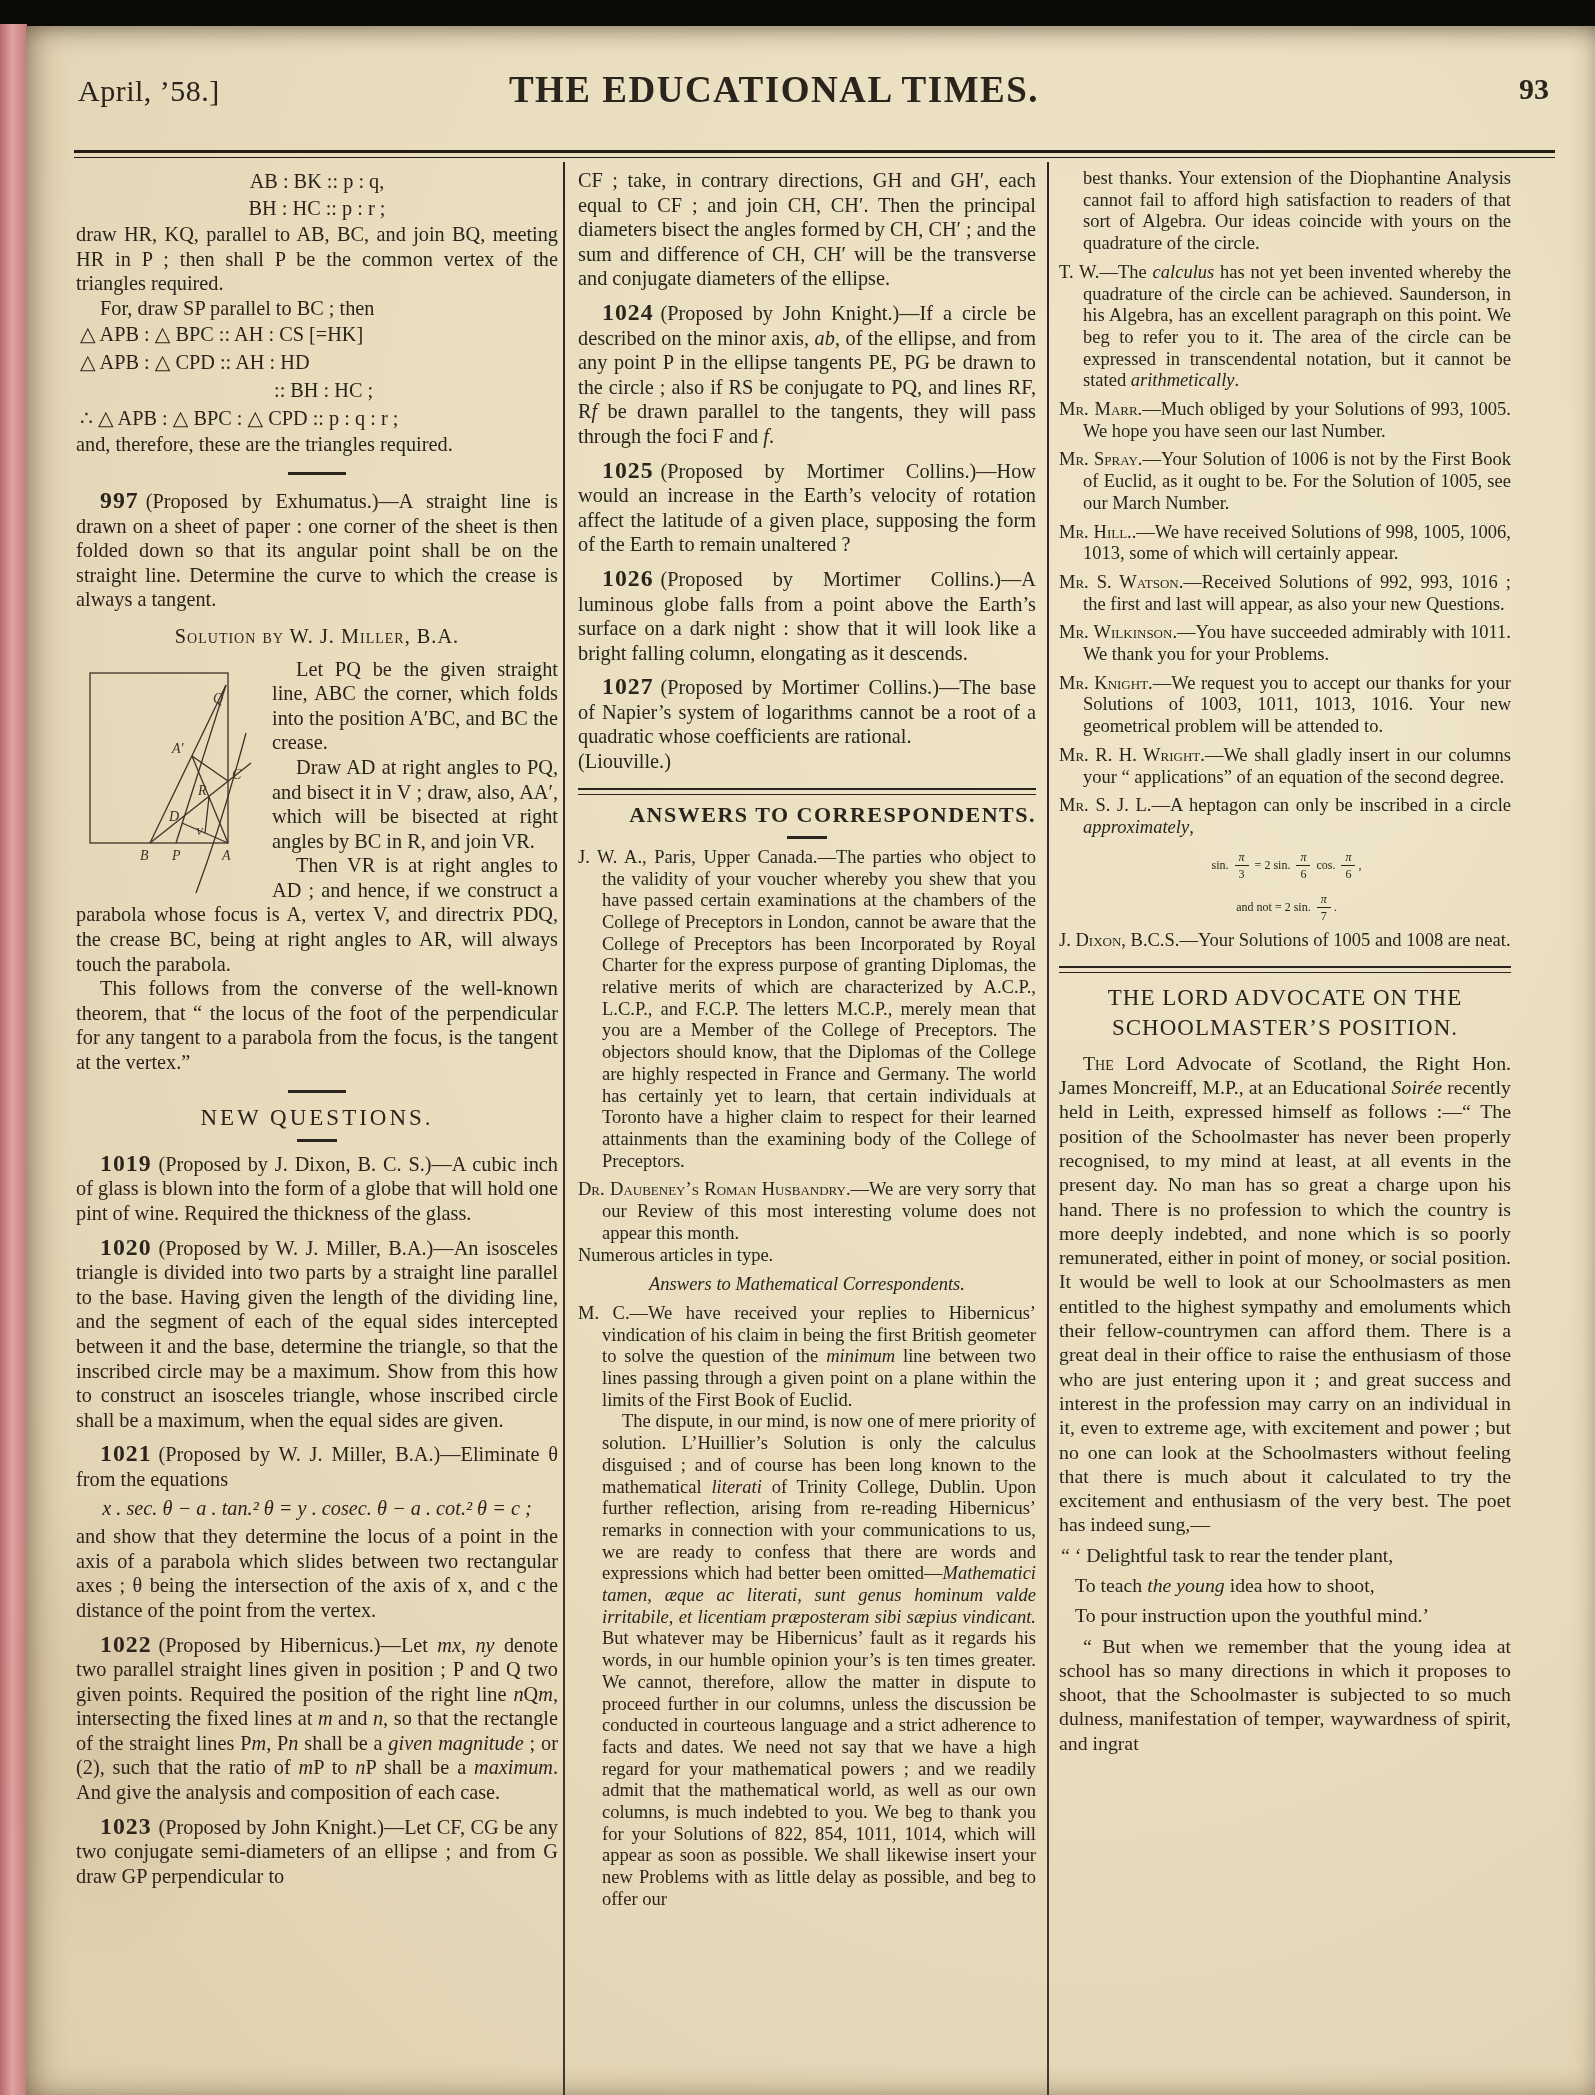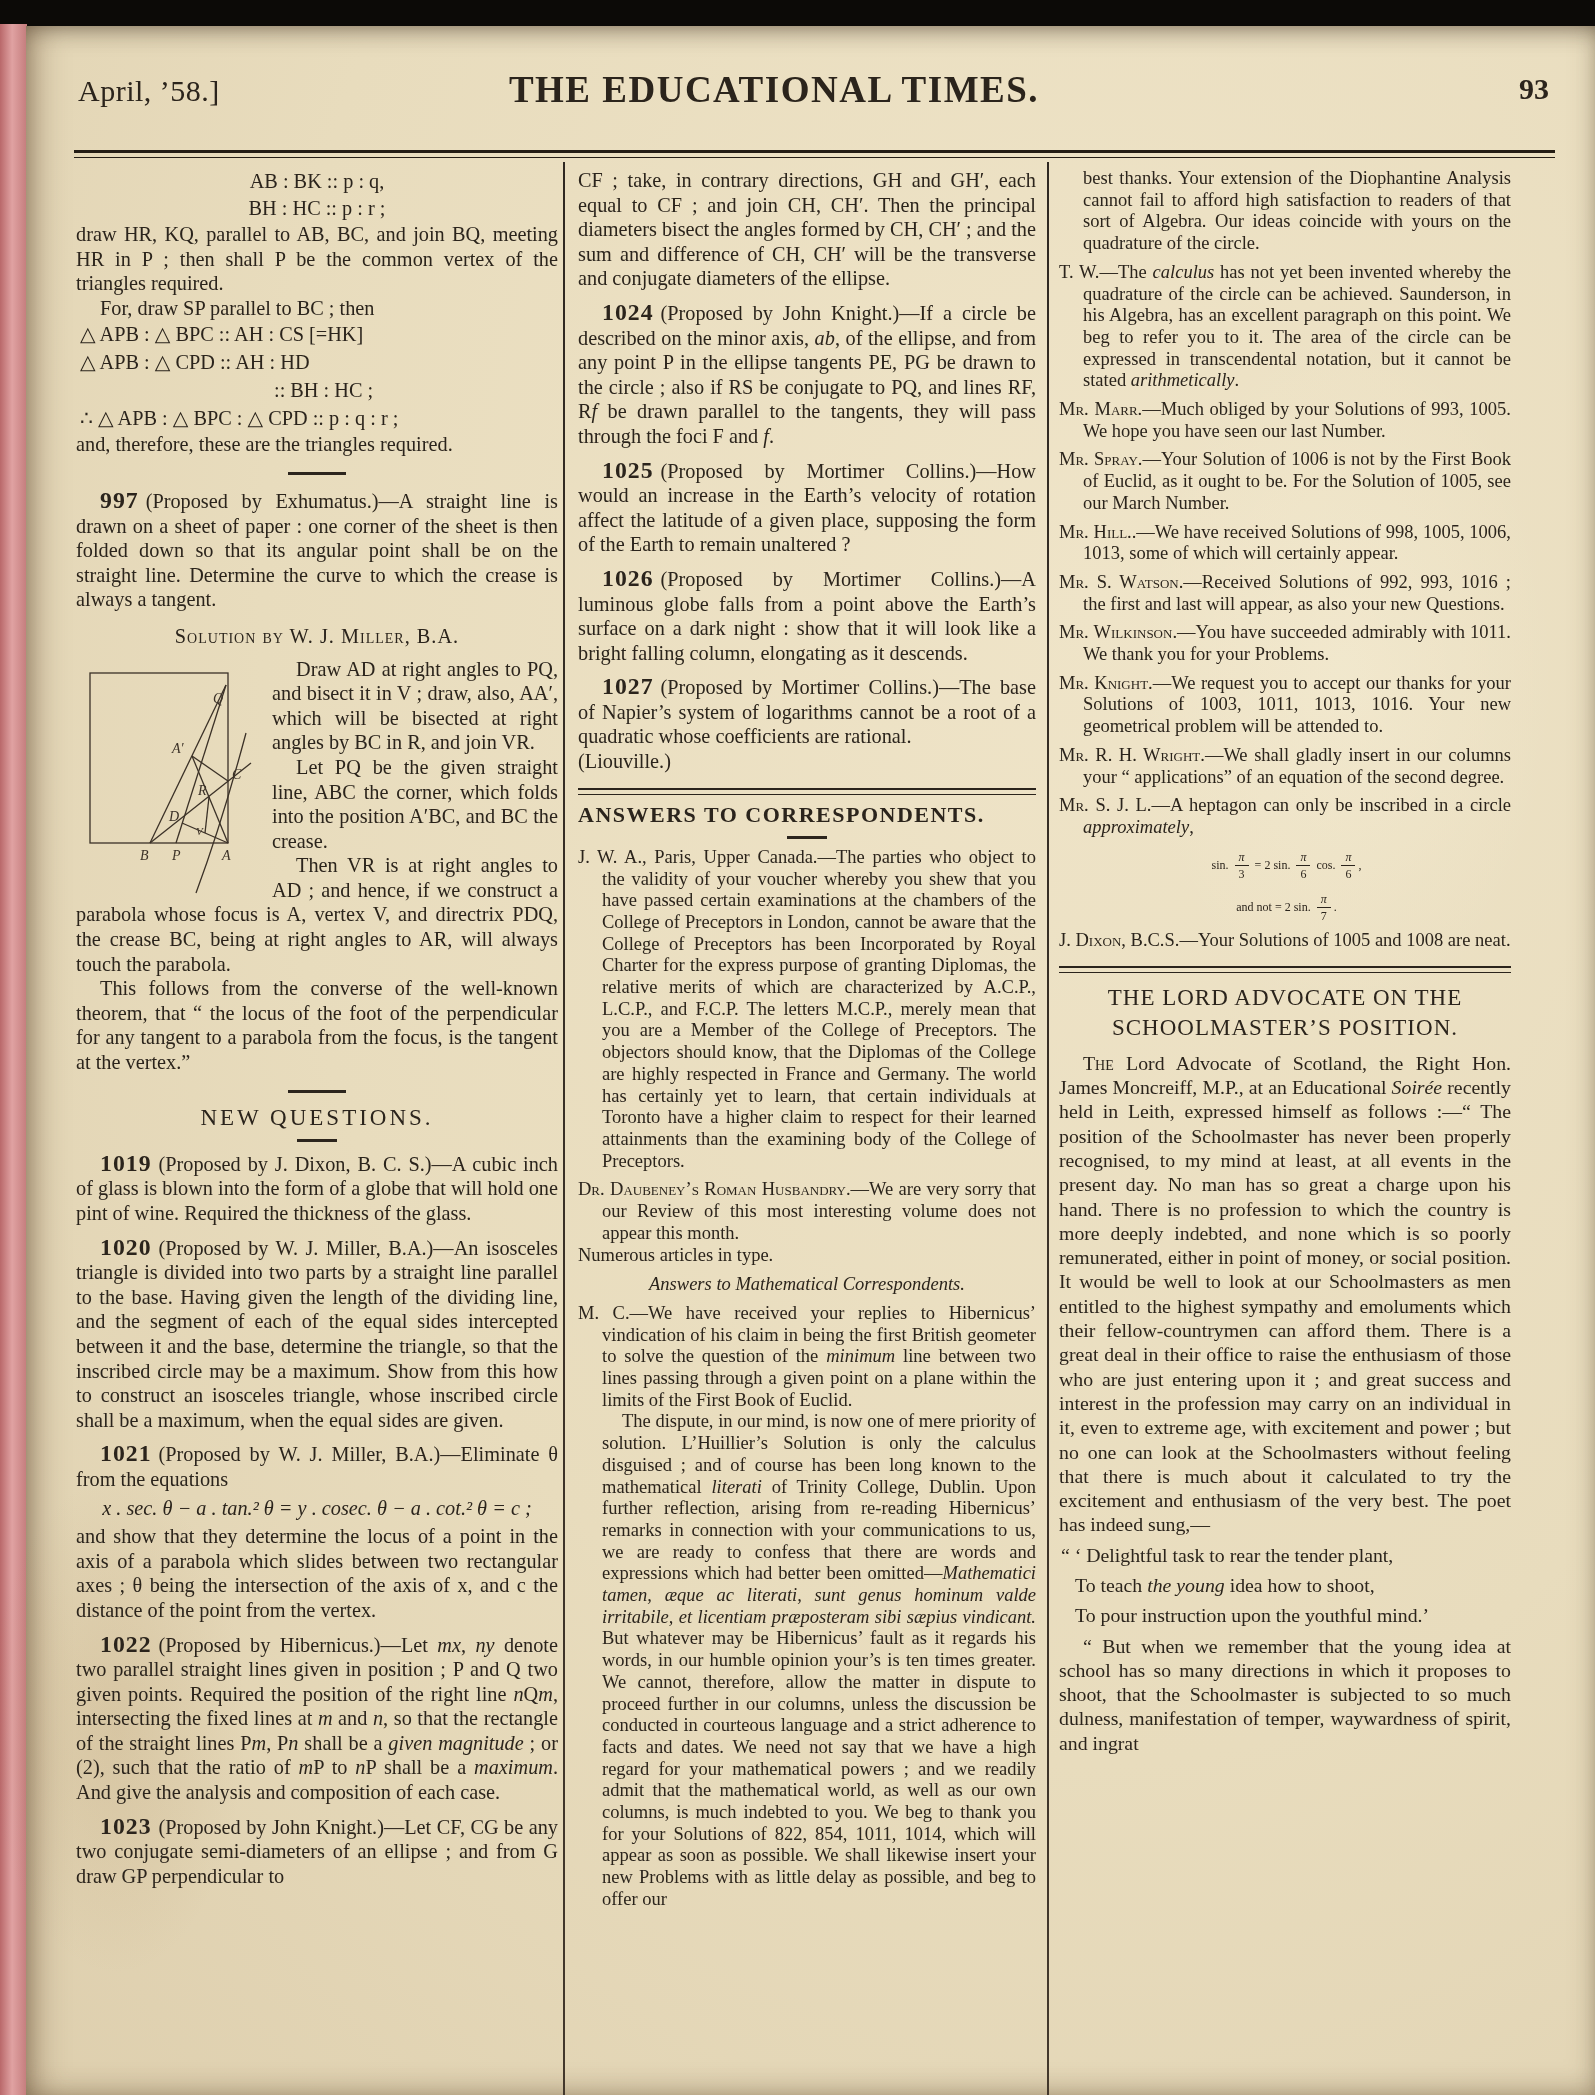--- a/index.html
+++ b/index.html
@@ -44,21 +44,21 @@
   .sep{width:58px;height:3px;background:#2c251d;margin:15px auto 13px;}
   .sep-sm{width:40px;height:2.6px;background:#2c251d;margin:9px auto 8px;}
   .dbl{border-top:2.4px solid #2b241c;border-bottom:1.3px solid #2b241c;height:4px;margin:14px 0 8px;}
 
   .q{margin-top:9px;}
   .qnum{font-weight:bold;font-size:1.17em;letter-spacing:1px;padding-right:7px;}
   .eq-c{text-align:center;text-indent:0;font-style:italic;margin:4px 0;}
 
   .solby{text-align:center;text-indent:0;font-variant:small-caps;letter-spacing:1px;margin:12px 0 8px;}
   .h-nq{text-align:center;text-indent:0;font-size:23px;letter-spacing:3px;margin-top:4px;}
-  .h-ans{text-align:left;text-indent:0;font-weight:bold;font-size:22px;letter-spacing:1.5px;margin-top:2px;}
+  .h-ans{text-align:right;text-indent:0;font-weight:bold;font-size:22px;letter-spacing:1.5px;margin-top:2px;}
   .h-mc{text-align:center;text-indent:0;font-style:italic;margin:8px 0 2px;}
 
   .sm{font-size:18.5px;line-height:21.7px;}
   .corr{padding-left:24px;text-indent:-24px;margin-top:7px;}
   .corr-cont{padding-left:24px;text-indent:0;}
   .mc-p2{text-indent:20px;}
 
   .figwrap{float:left;width:182px;margin:6px 14px 2px 0;}
   .figwrap svg{display:block;}
 
@@ -128,22 +128,22 @@
             <text x="156" y="116">C</text>
             <text x="122" y="132">R</text>
             <text x="93" y="158">D</text>
             <text x="120" y="172" font-size="11">V</text>
             <text x="64" y="197">B</text>
             <text x="96" y="197">P</text>
             <text x="146" y="197">A</text>
           </g>
         </svg>
       </div>
+      <p>Let PQ be the given straight line, ABC the corner, which folds into the position A′BC, and BC the crease.</p>
       <p>Draw AD at right angles to PQ, and bisect it in V ; draw, also, AA′, which will be bisected at right angles by BC in R, and join VR.</p>
-      <p>Let PQ be the given straight line, ABC the corner, which folds into the position A′BC, and BC the crease.</p>
       <p>Then VR is at right angles to AD ;  and hence, if we construct a parabola whose focus is A, vertex V, and directrix PDQ, the crease BC, being at right angles to AR, will always touch the parabola.</p>
       <p>This follows from the converse of the well-known theorem, that “ the locus of the foot of the perpendicular for any tangent to a parabola from the focus, is the tangent at the vertex.”</p>
 
       <div class="sep"></div>
       <p class="h-nq">NEW QUESTIONS.</p>
       <div class="sep-sm"></div>
 
       <p class="q"><b class="qnum">1019</b><span>(Proposed by J. Dixon, B. C. S.)—A cubic inch of glass is blown into the form of a globe that will hold one pint of wine.  Required the thickness of the glass.</span></p>
       <p class="q"><b class="qnum">1020</b><span>(Proposed by W. J. Miller, B.A.)—An isosceles triangle is divided into two parts by a straight line parallel to the base.  Having given the length of the dividing line, and the segment of each of the equal sides intercepted between it and the base, determine the triangle, so that the inscribed circle may be a maximum.  Show from this how to construct an isosceles triangle, whose inscribed circle shall be a maximum, when the equal sides are given.</span></p>
       <p class="q"><b class="qnum">1021</b><span>(Proposed by W. J. Miller, B.A.)—Eliminate θ from the equations</span></p>

